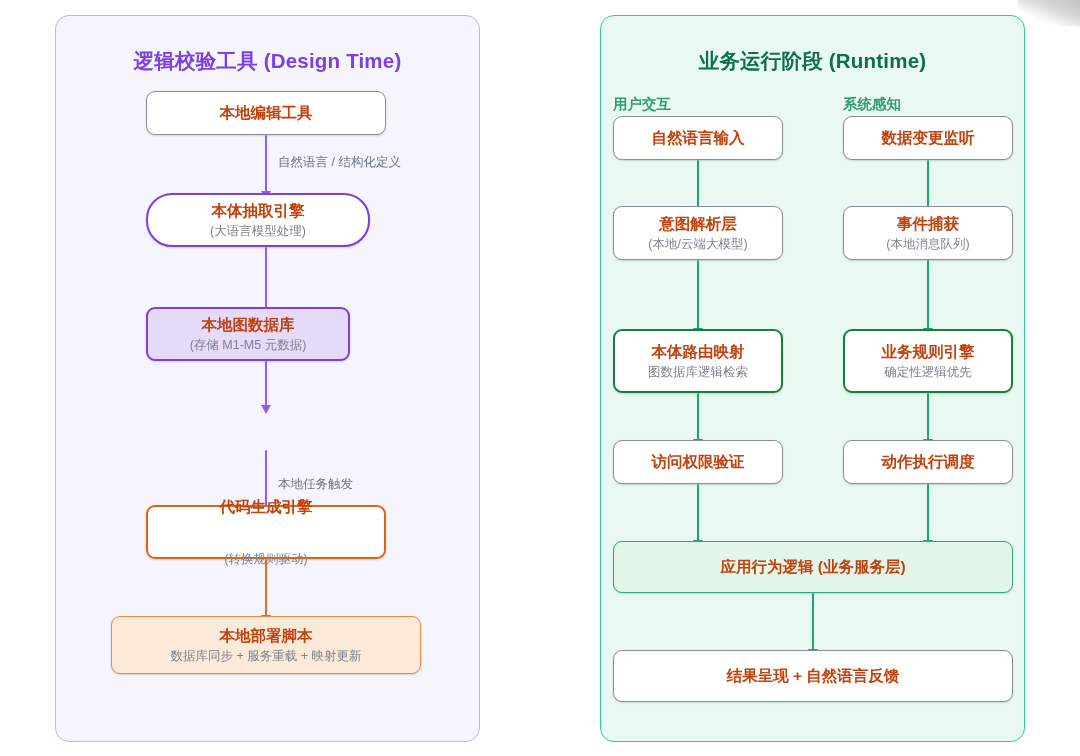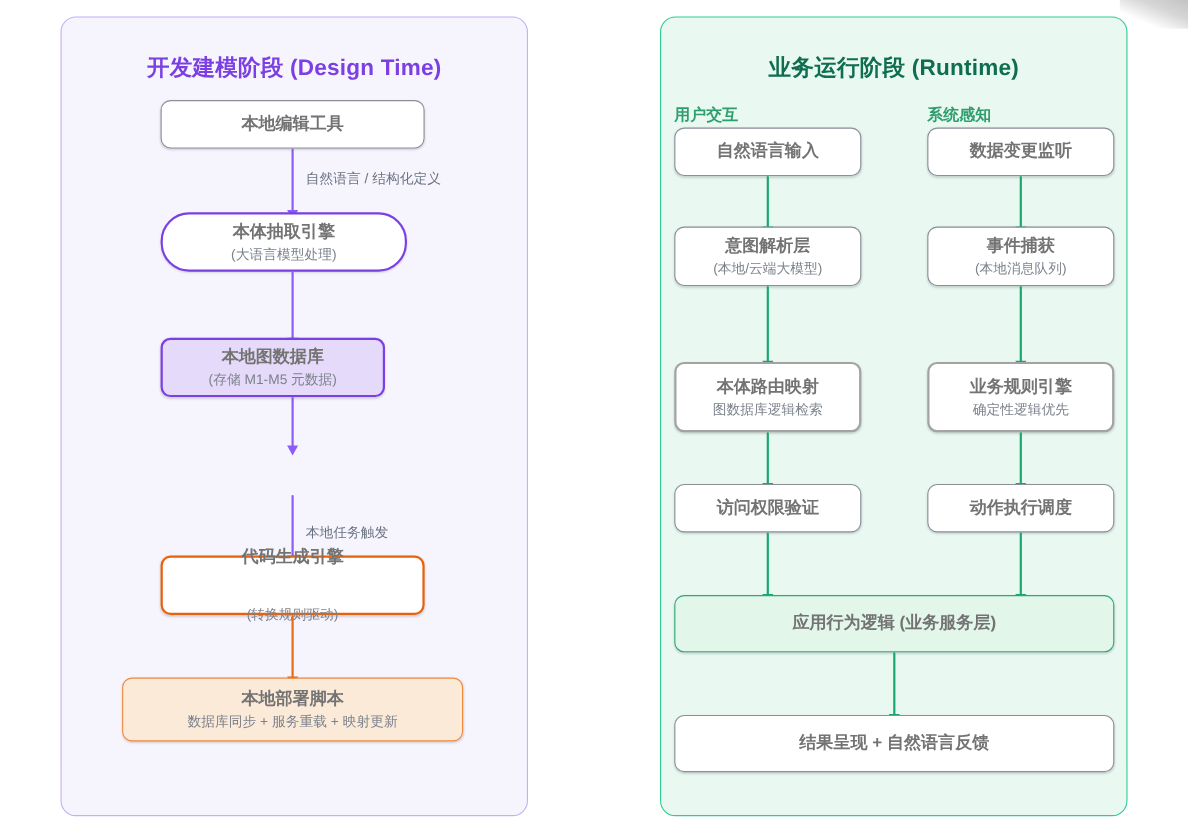--- a/index.html
+++ b/index.html
@@ -44,28 +44,28 @@
 
   
   .node{
     position:absolute;box-sizing:border-box;
     display:flex;flex-direction:column;align-items:center;justify-content:center;
     border-radius:9px;background:#ffffff;
     border:1.4px solid #8a8f98;
     box-shadow:0 1px 2px rgba(20,20,30,.16);
     text-align:center;
   }
-  .node .t1{font-size:15.5px;font-weight:bold;color:#737373;line-height:1.25;}
+  .node .t1{font-size:15.5px;font-weight:bold;color:#c2410c;line-height:1.25;}
   .node .t2{font-size:12.5px;color:#7c828c;line-height:1.3;margin-top:2px;}
 
   .node.v-purple{border:2px solid #7b3fe4;background:#ffffff;}
   .node.v-purple-fill{border:2px solid #7b3fe4;background:#e6dafb;}
   .node.v-orange{border:2px solid #e8620c;background:#ffffff;gap:33px;}
   .node.v-orange-fill{border:1.8px solid #ef8a3d;background:#fcead9;}
-  .node.v-green{border:2px solid #a3a3a3;background:#ffffff;}
+  .node.v-green{border:2px solid #15803d;background:#ffffff;}
   .node.v-green-fill{border:1.6px solid #2fa877;background:#e2f6ea;}
 
   
   .edge{position:absolute;}
   .edge .line{position:absolute;left:0;top:0;width:2.4px;border-radius:1px;}
   .edge .head{
     position:absolute;left:-4.2px;width:0;height:0;
     border-left:5.6px solid transparent;border-right:5.6px solid transparent;
   }
   .edge.purple .line{background:#8b5cf6;}
@@ -80,21 +80,21 @@
   }
 </style>
 </head>
 <body>
 
 <div id="stage">
 
   <div class="corner-artifact"></div>
 
   <div class="panel design">
-    <div class="panel-title">开发建模阶段 (Design Time)</div>
+    <div class="panel-title">逻辑校验工具 (Design Time)</div>
 
     <div class="node" style="left:90px;top:75px;width:240px;height:44px;">
       <div class="t1">本地编辑工具</div>
     </div>
 
     <div class="edge purple" style="left:209px;top:119px;">
       <div class="line" style="height:58px;"></div>
       <div class="head" style="top:56px;"></div>
     </div>
     <div class="edge-label" style="left:222px;top:138px;">自然语言 / 结构化定义</div>

